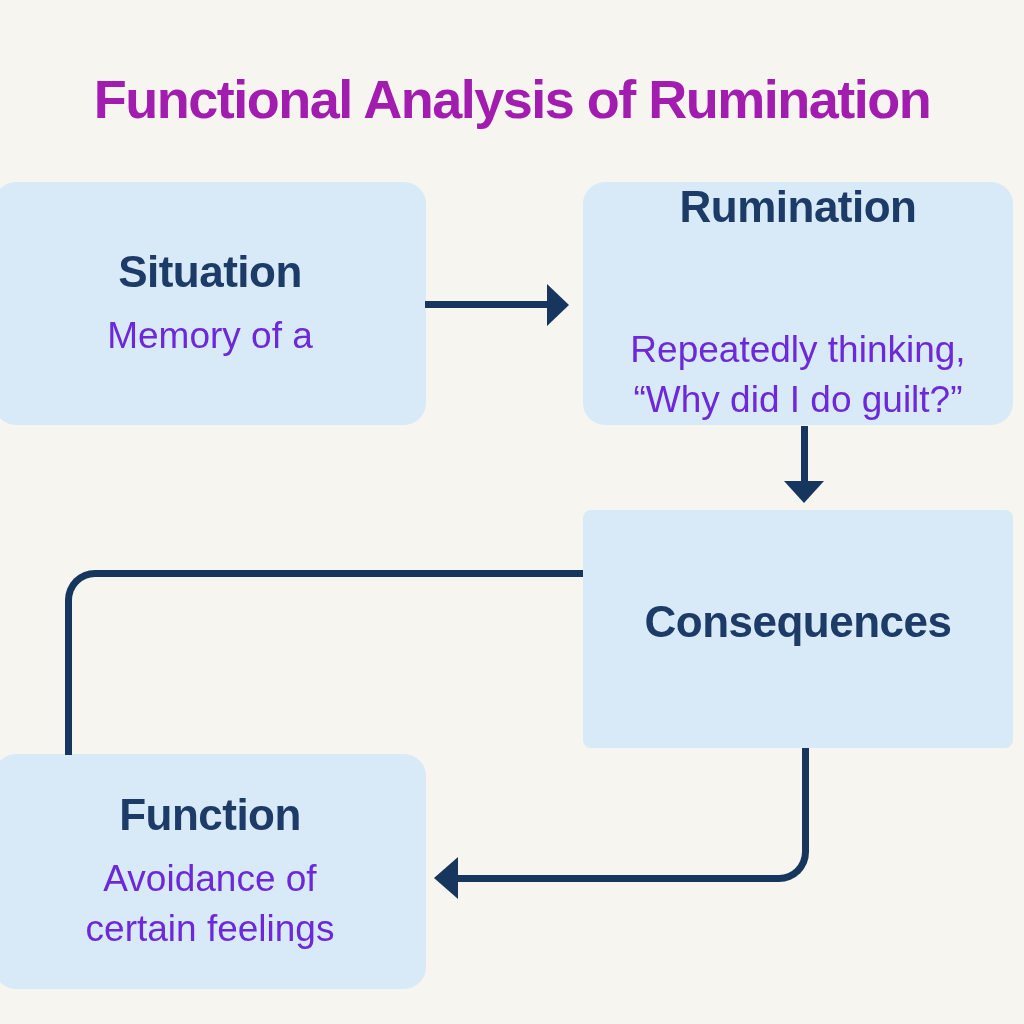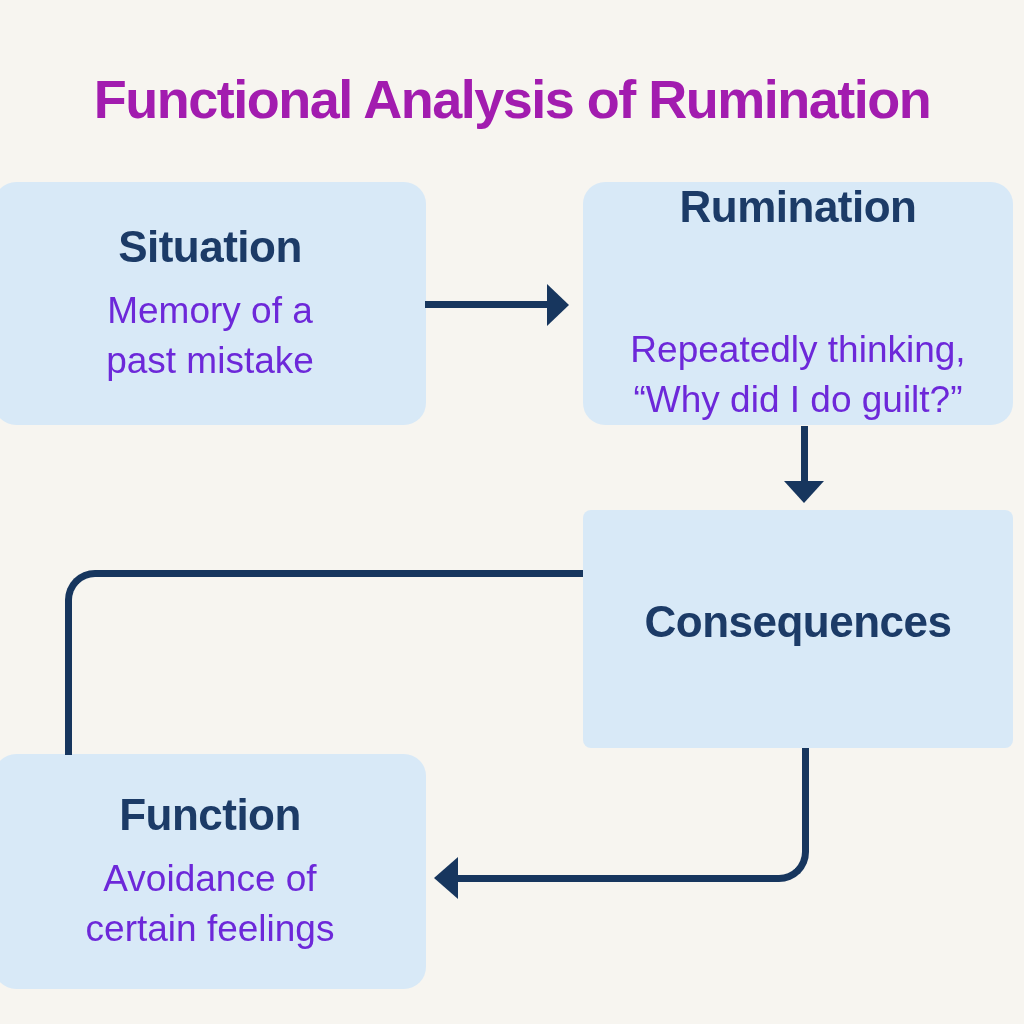--- a/index.html
+++ b/index.html
@@ -101,21 +101,20 @@
 <body>
 
 <div class="canvas">
 
   <h1 class="diagram-title">Functional Analysis of Rumination</h1>
 
   <div class="node" id="node-situation">
     <div class="node-heading">Situation</div>
     <div class="node-body">
       <span>Memory of a</span><br>
-      <span>past mistake</span>
     </div>
   </div>
 
   <div class="node" id="node-rumination">
     <div class="node-heading">Rumination</div>
     <div class="node-body">
       <span>Repeatedly thinking,</span><br>
       <span>“Why did I do guilt?”</span>
     </div>
   </div>

